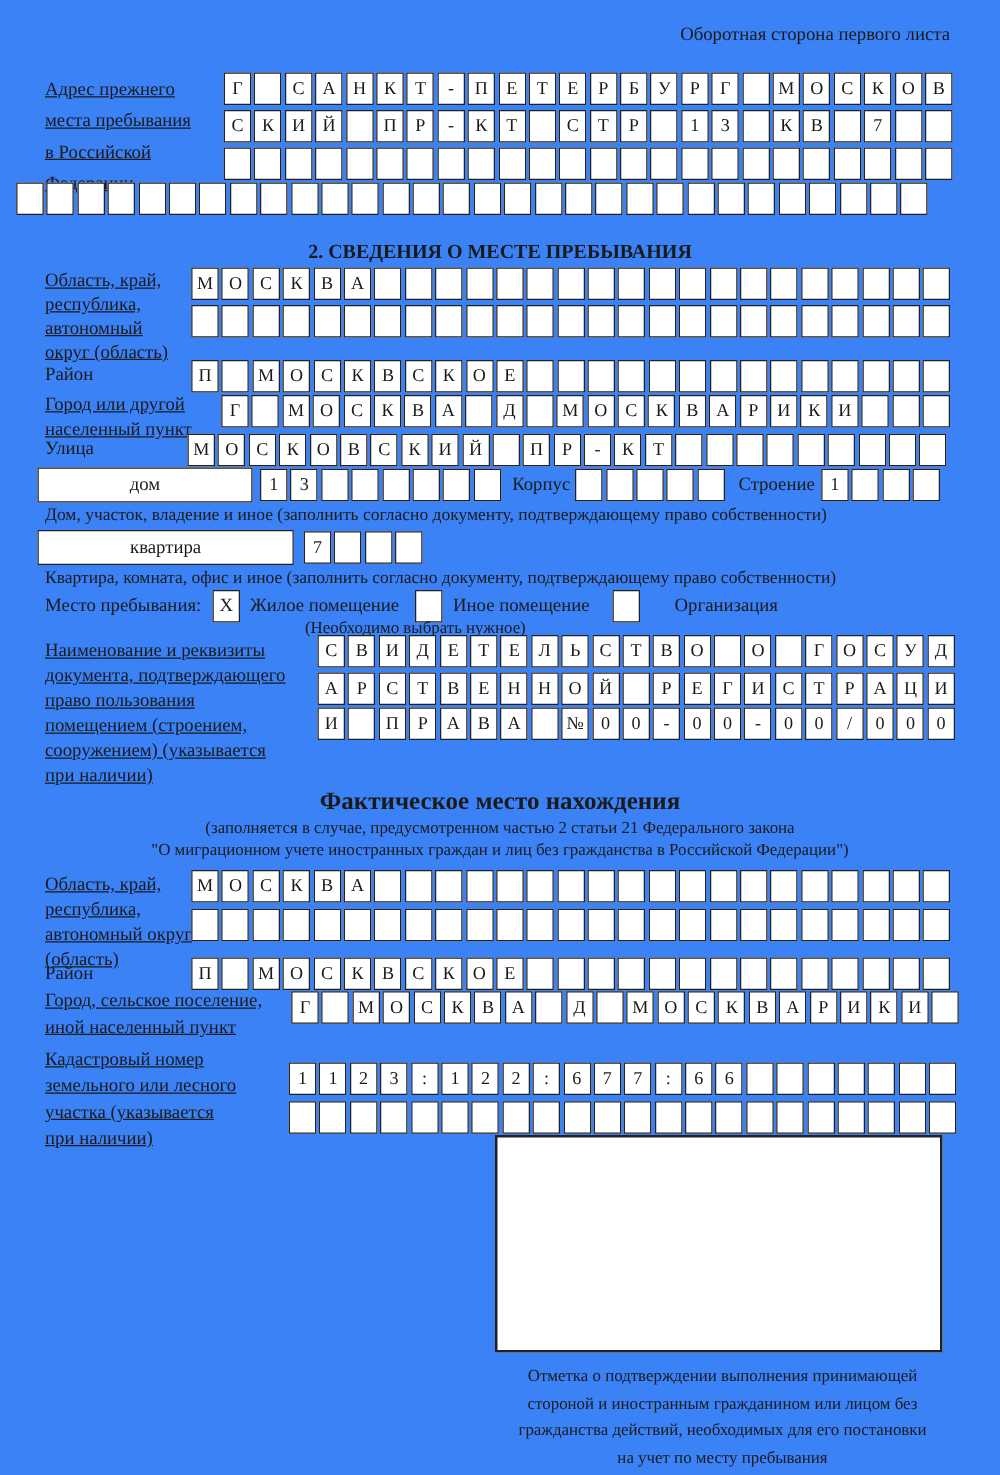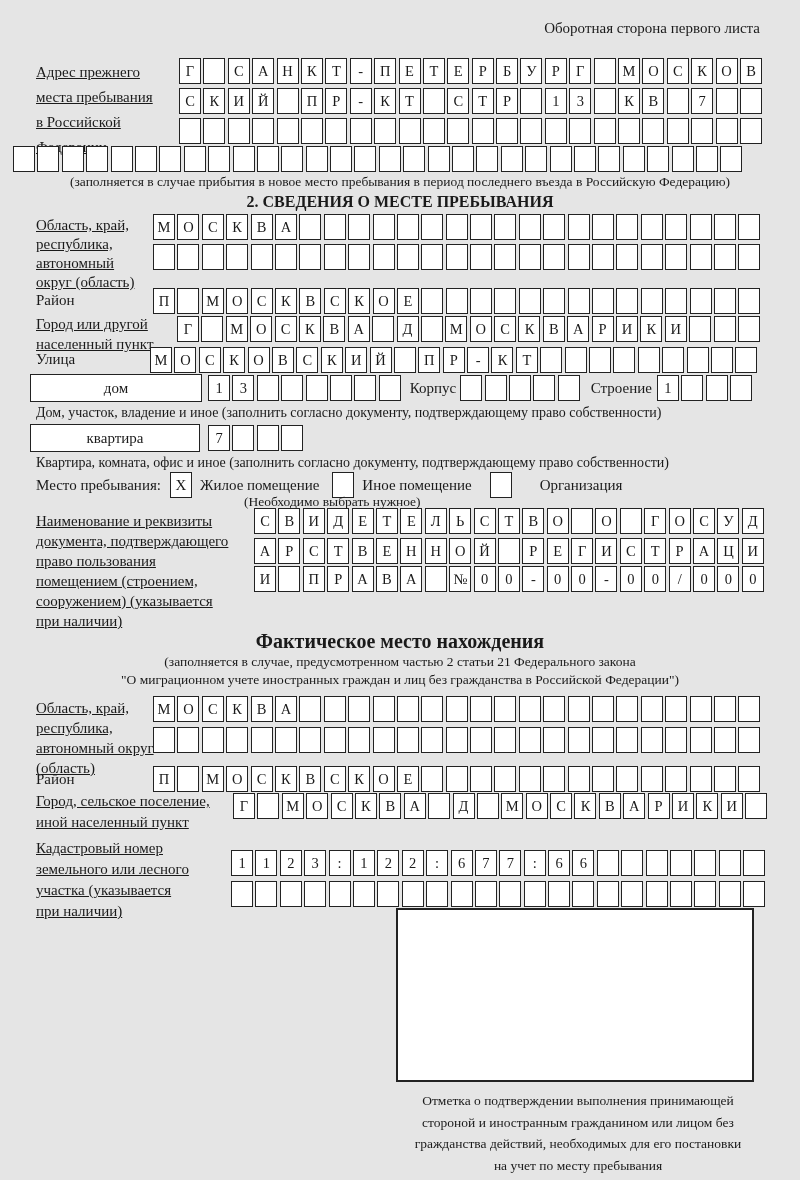--- a/index.html
+++ b/index.html
@@ -1,16 +1,16 @@
 <!DOCTYPE html>
 <html><head>
 <meta charset="utf-8">
 <style>
   html,body{margin:0;padding:0;background:#fff;}
-  .page{position:relative;width:800px;height:1180px;background:#e5e5e5;overflow:hidden;
+  .page{position:relative;width:800px;height:1180px;background:#3b82f6;overflow:hidden;
         font-family:"Liberation Serif","DejaVu Serif",serif;color:#1a1a1a;}
   .abs{position:absolute;}
   .lbl{font-size:15px;line-height:19px;}
   .lbl .ln{display:block;text-decoration:underline;}
   .cap{font-size:13.5px;}
   .center{left:0;width:800px;text-align:center;}
   .hd{font-weight:bold;font-size:16px;}
   .row{display:flex;gap:2.4px;}
   .cb{flex:0 0 auto;width:22px;height:26px;box-sizing:border-box;border:1.6px solid #222;
       display:flex;align-items:center;justify-content:center;
@@ -139,21 +139,20 @@
       <span class="cb"></span>
       <span class="cb"></span>
       <span class="cb"></span>
       <span class="cb"></span>
       <span class="cb"></span>
       <span class="cb"></span>
       <span class="cb"></span>
       <span class="cb"></span>
       <span class="cb"></span>
     </div>
-  <div class="abs cap center" style="top:174px;">(заполняется в случае прибытия в новое место пребывания в период последнего въезда в Российскую Федерацию)</div>
 
   <div class="abs hd center" style="top:193px;">2. СВЕДЕНИЯ О МЕСТЕ ПРЕБЫВАНИЯ</div>
 
   <div class="abs lbl" style="top:216px;left:36px;">
     <span class="ln">Область, край,</span>
     <span class="ln">республика,</span>
     <span class="ln">автономный</span>
     <span class="ln">округ (область)</span>
   </div>
   <div class="abs row" style="top:214px;left:153px;">
@@ -324,21 +323,21 @@
     <div class="row">
         <span class="cb">1</span>
         <span class="cb"></span>
         <span class="cb"></span>
         <span class="cb"></span>
       </div>
   </div>
   <div class="abs cap" style="top:405px;left:36px;font-size:14px;">Дом, участок, владение и иное (заполнить согласно документу, подтверждающему право собственности)</div>
 
   <div class="abs frow" style="top:424px;left:30px;">
-    <div class="wbox" style="width:170px;margin-right:8px;">квартира</div>
+    <div class="wbox" style="width:205px;margin-right:8px;">квартира</div>
     <div class="row">
         <span class="cb">7</span>
         <span class="cb"></span>
         <span class="cb"></span>
         <span class="cb"></span>
       </div>
   </div>
   <div class="abs cap" style="top:455px;left:36px;font-size:14px;">Квартира, комната, офис и иное (заполнить согласно документу, подтверждающему право собственности)</div>
 
   <div class="abs frow" style="top:472px;left:36px;">

